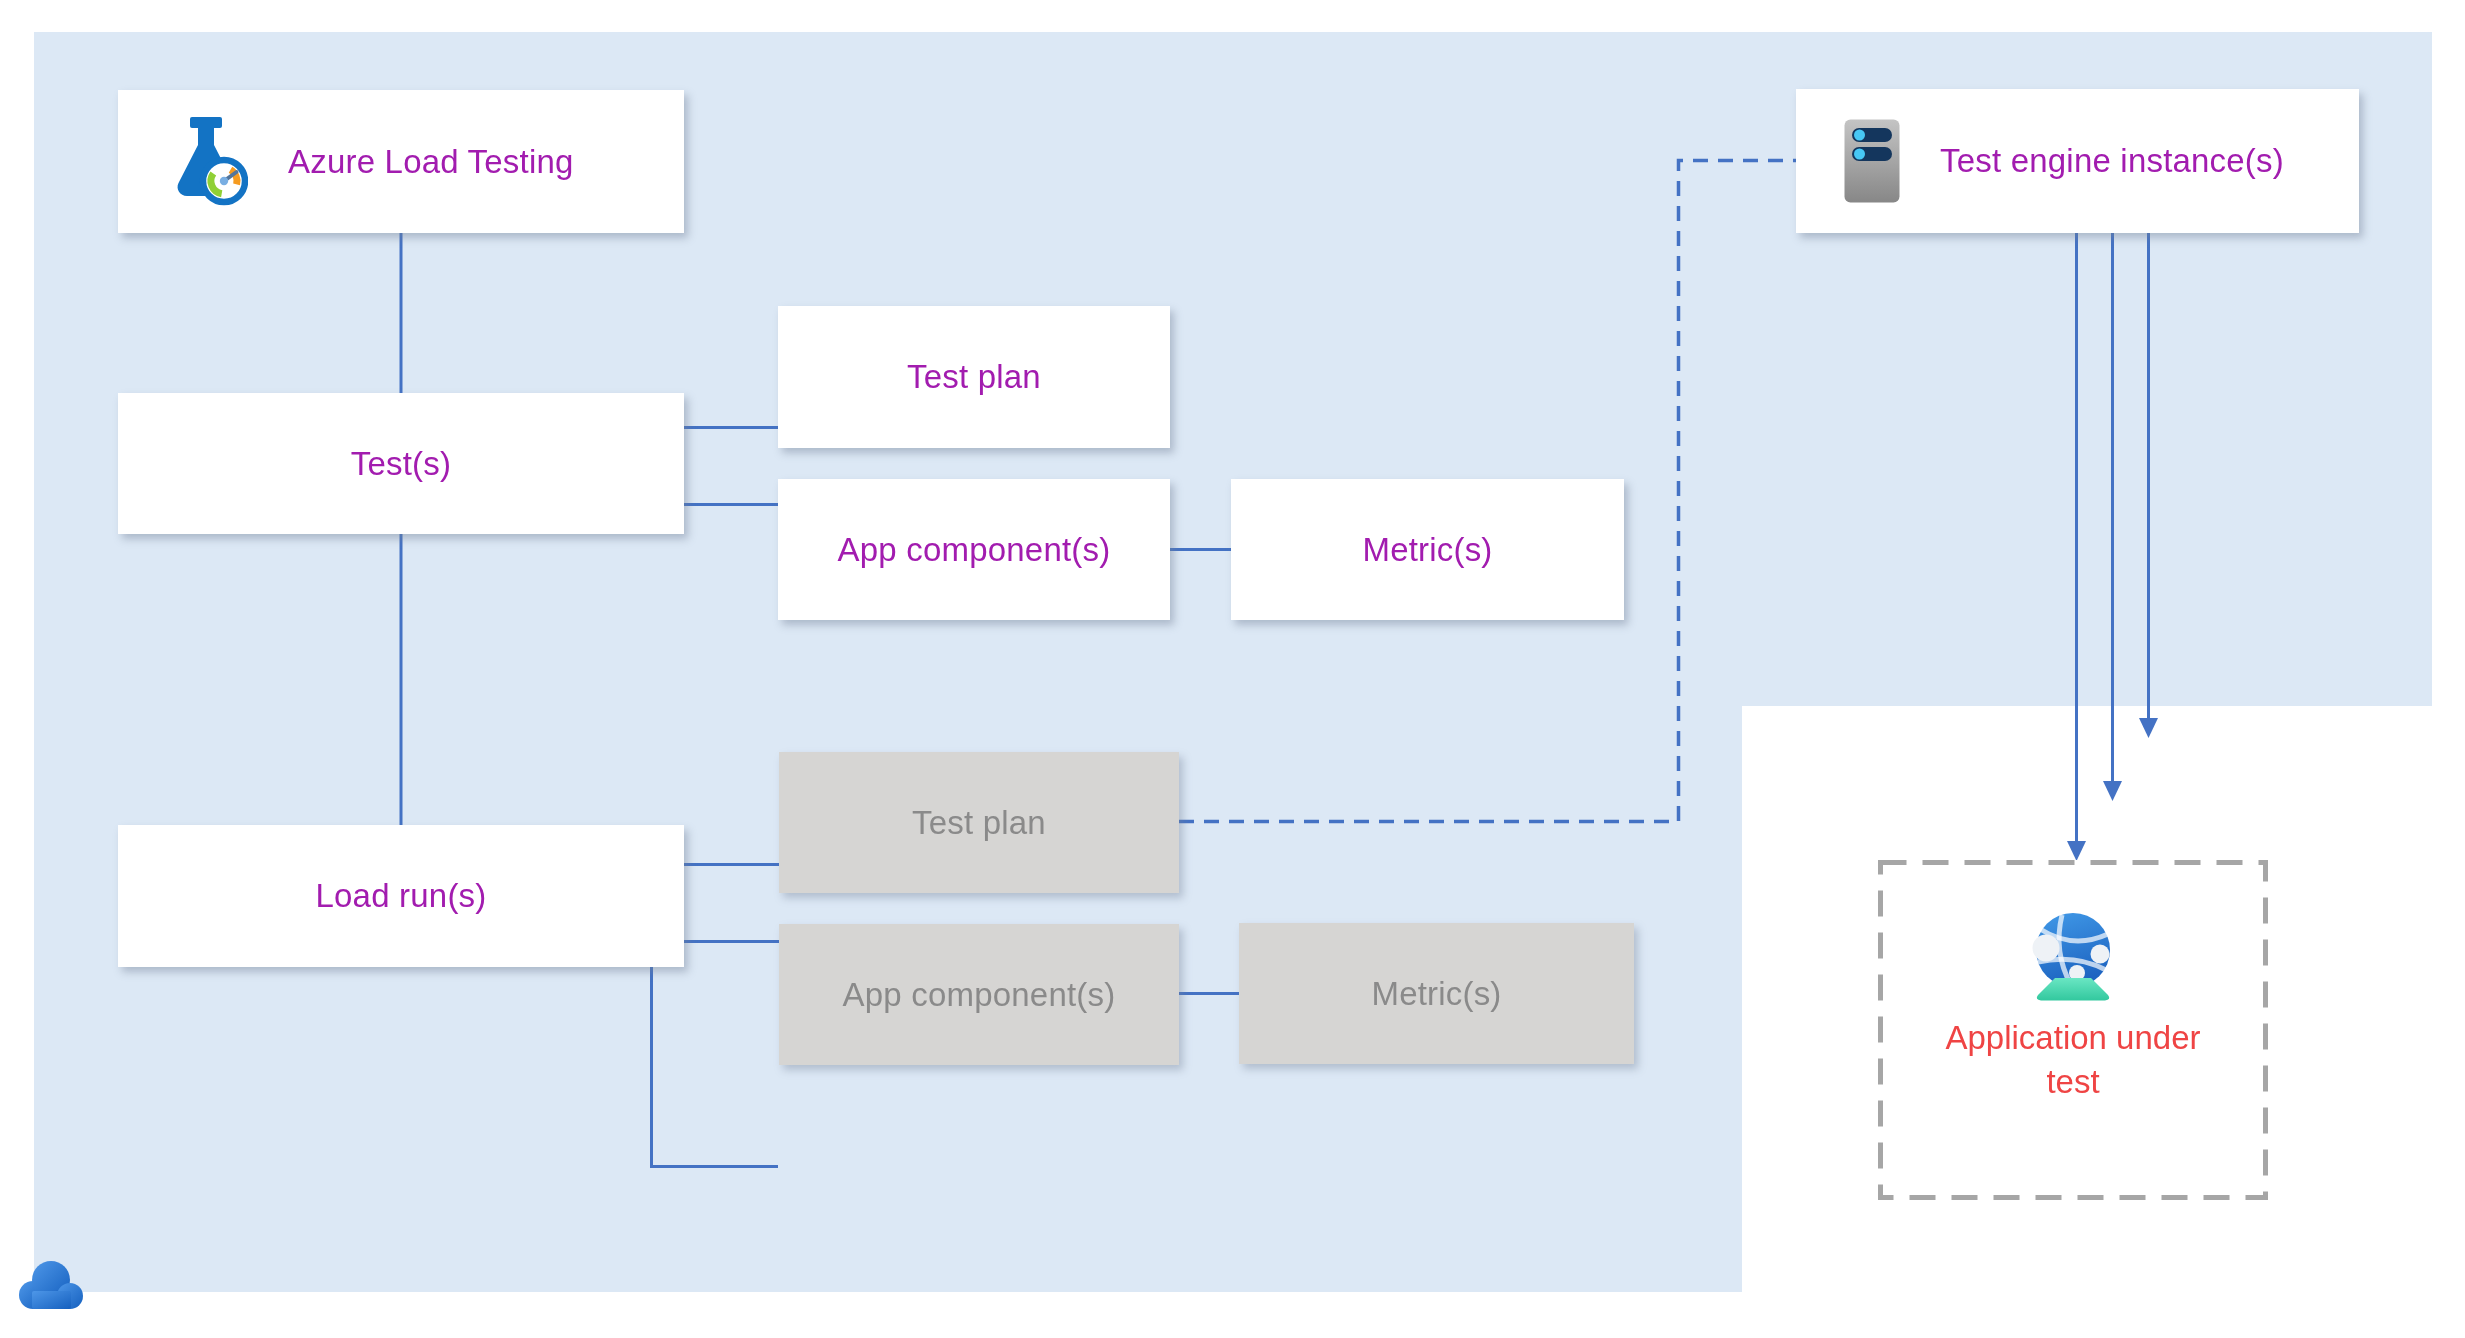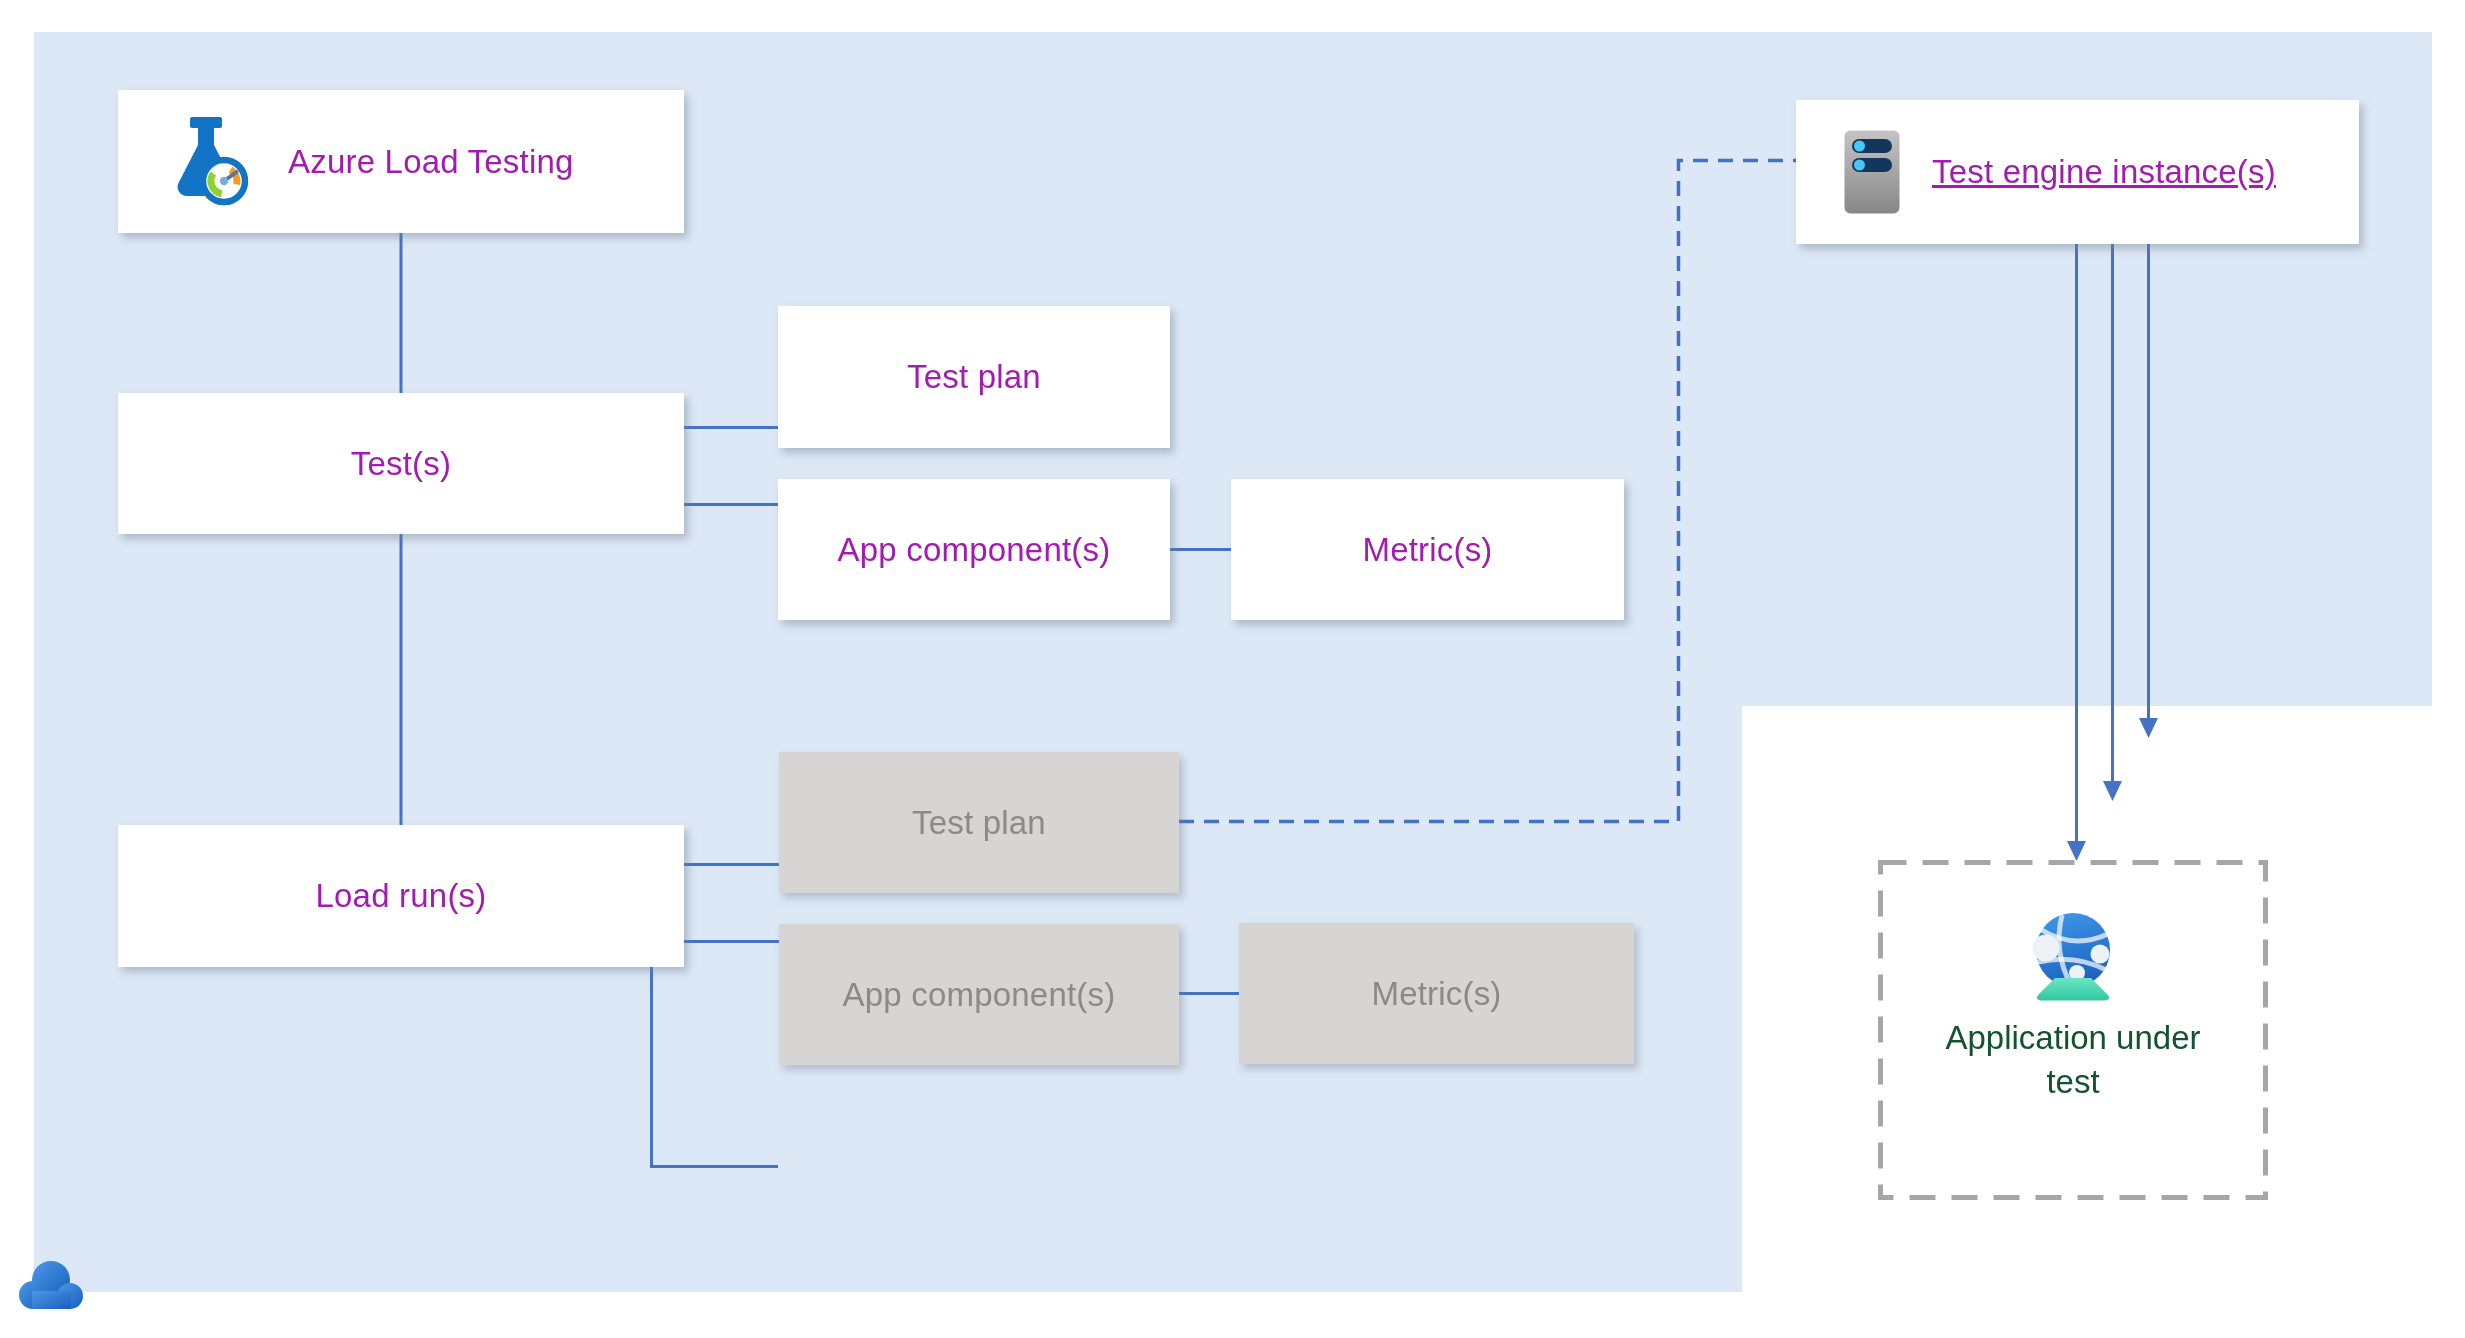--- a/index.html
+++ b/index.html
@@ -31,30 +31,30 @@
   #n-azure  {left:118px;top:90px;width:566px;height:143px;padding-left:50px;gap:40px;box-sizing:border-box;}
   #n-tests  {left:118px;top:393px;width:566px;height:141px;}
   #n-plan1  {left:778px;top:306px;width:392px;height:142px;}
   #n-comp1  {left:778px;top:479px;width:392px;height:141px;}
   #n-metric1{left:1231px;top:479px;width:393px;height:141px;}
   #n-runs   {left:118px;top:825px;width:566px;height:142px;}
   #n-plan2  {left:779px;top:752px;width:400px;height:141px;}
   #n-comp2  {left:779px;top:924px;width:400px;height:141px;}
   #n-metric2{left:1239px;top:923px;width:395px;height:141px;}
   #n-results{left:778px;top:1095px;width:391px;height:141px;}
-  #n-engine {left:1796px;top:100px;width:563px;height:144px;padding-left:48px;gap:32px;box-sizing:border-box;text-decoration:underline;}
+  #n-engine {left:1796px;top:89px;width:563px;height:144px;padding-left:48px;gap:40px;box-sizing:border-box;}
   #n-appbox{
     position:absolute;left:1878px;top:860px;width:390px;height:340px;
     background:#ffffff;display:flex;flex-direction:column;align-items:center;
   }
   #n-appbox .border-svg{position:absolute;left:0;top:0;}
   #n-appbox .globe-wrap{margin-top:50px;}
   .applabel{
     width:260px;text-align:center;font-size:33px;line-height:1.32;
-    color:#14532d;margin-top:10px;
+    color:#ef4444;margin-top:10px;
   }
   .cloud{position:absolute;left:13px;top:1255px;}
 </style>
 </head>
 <body>
 
 <div class="canvas">
 
   <div class="region"></div>
   <div class="notch"></div>

